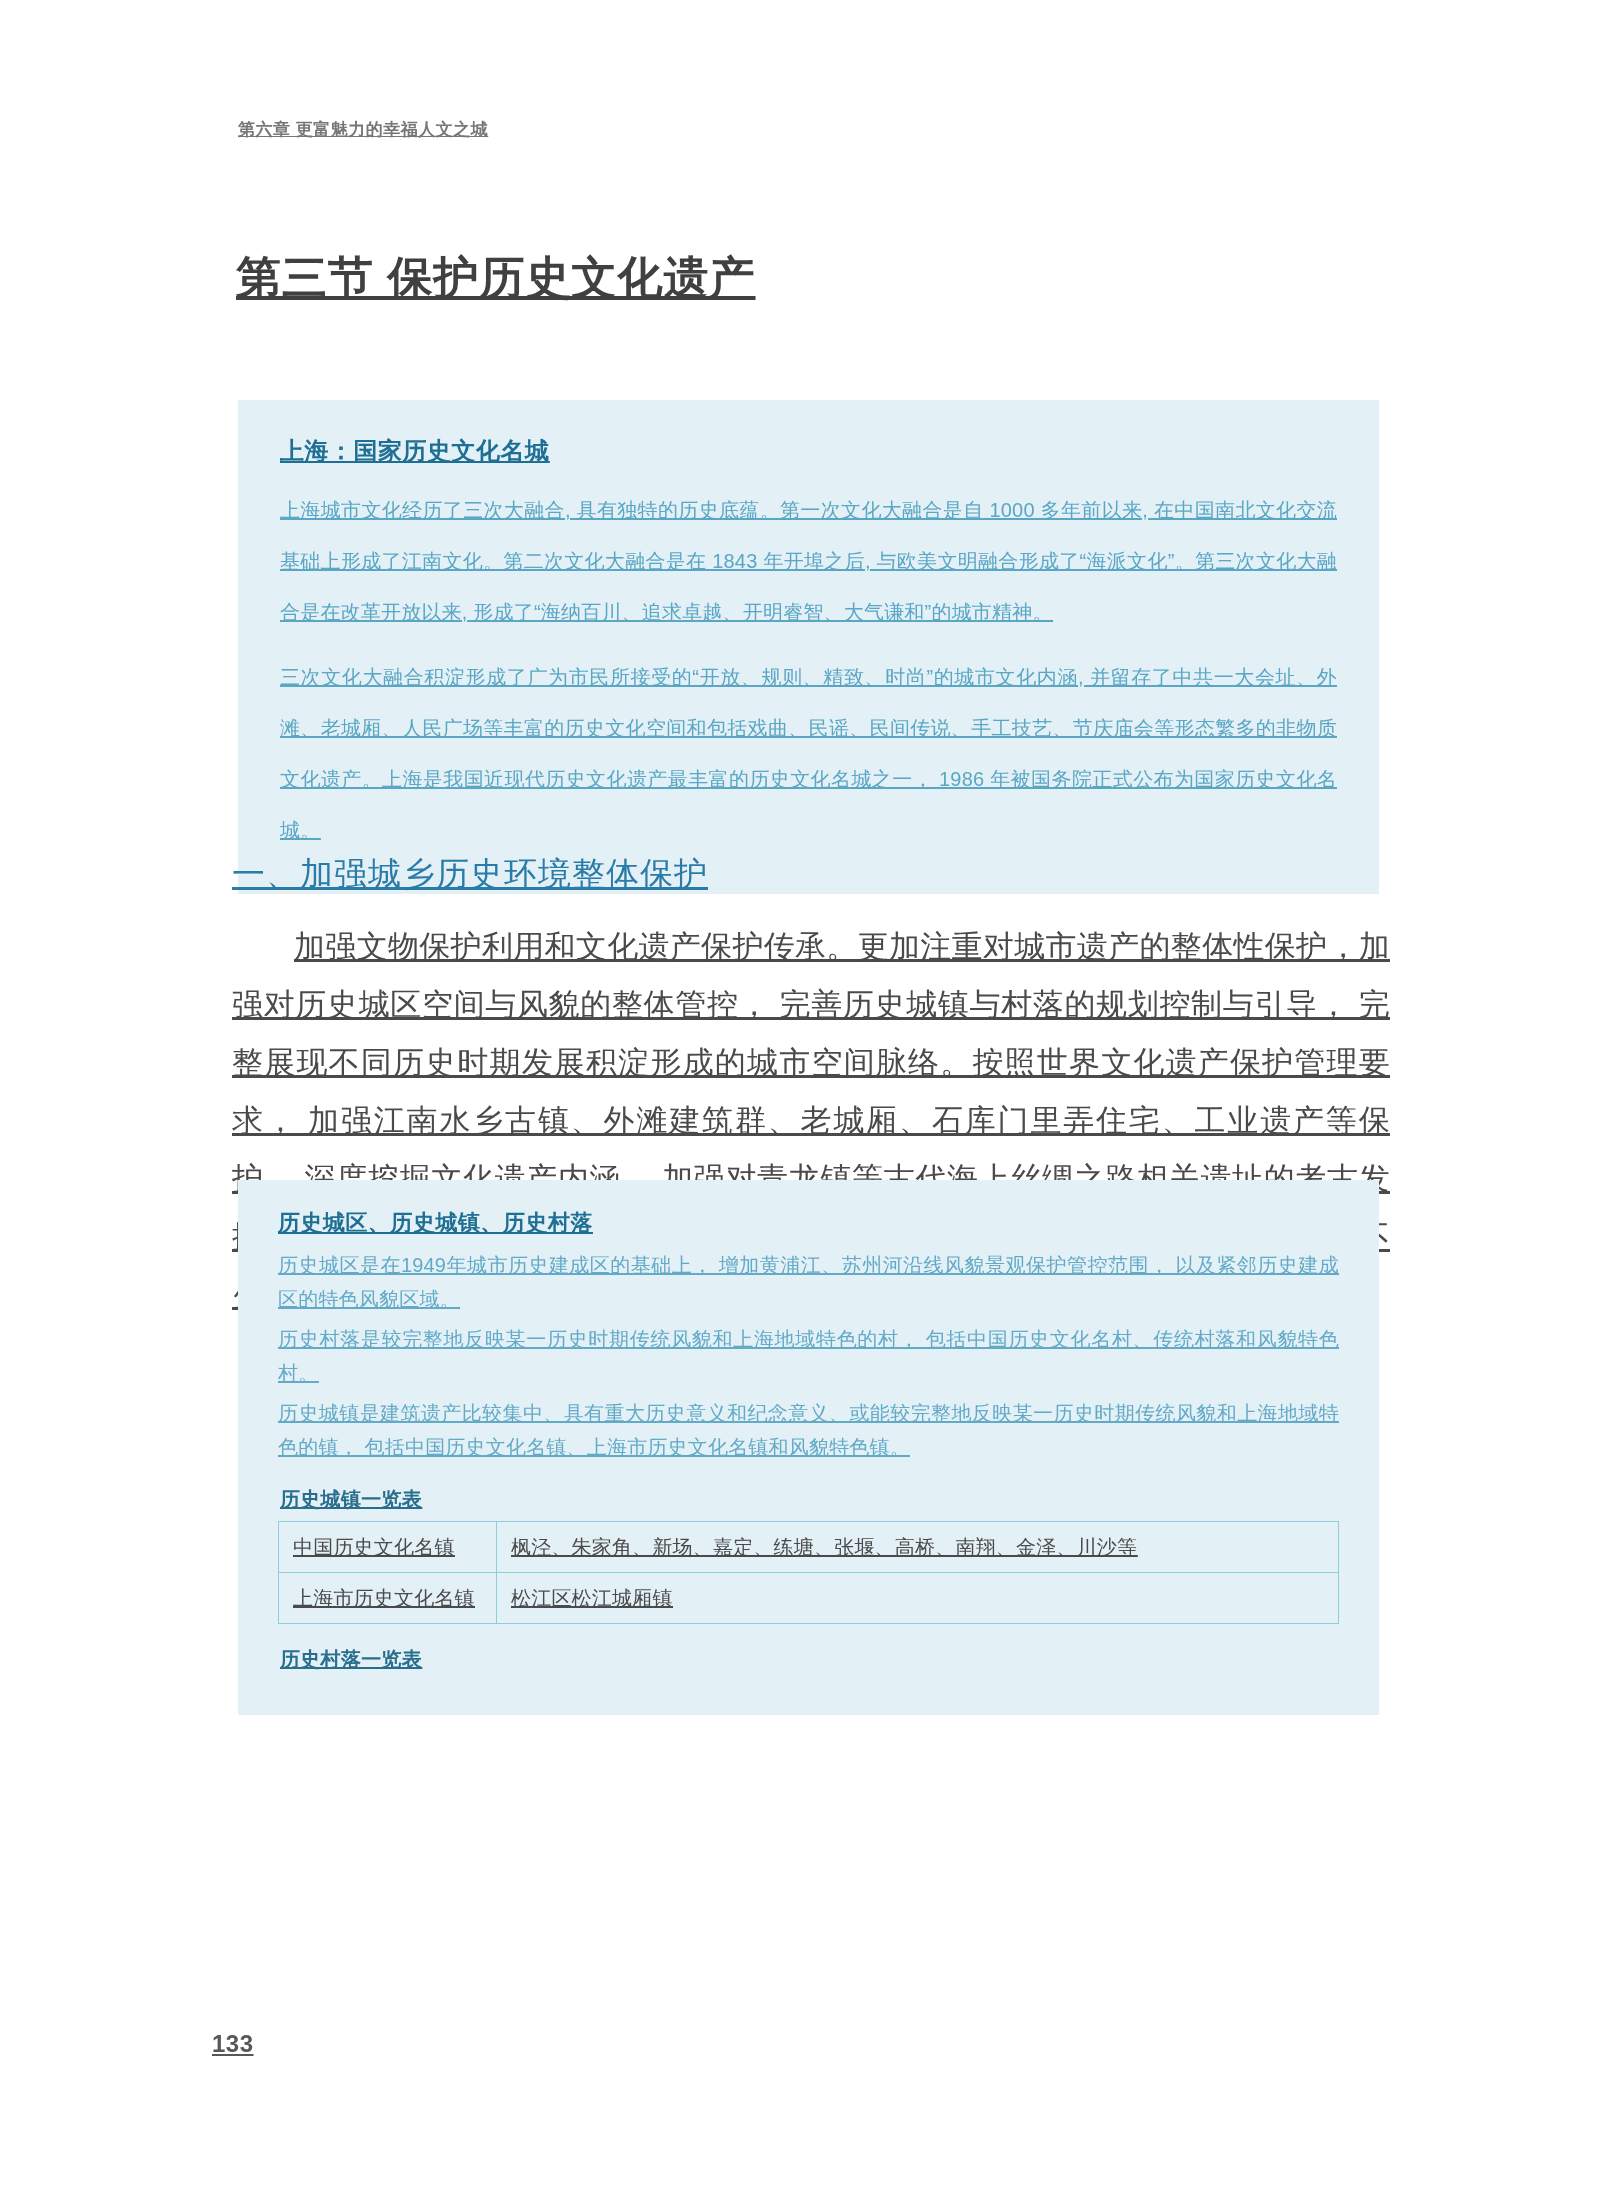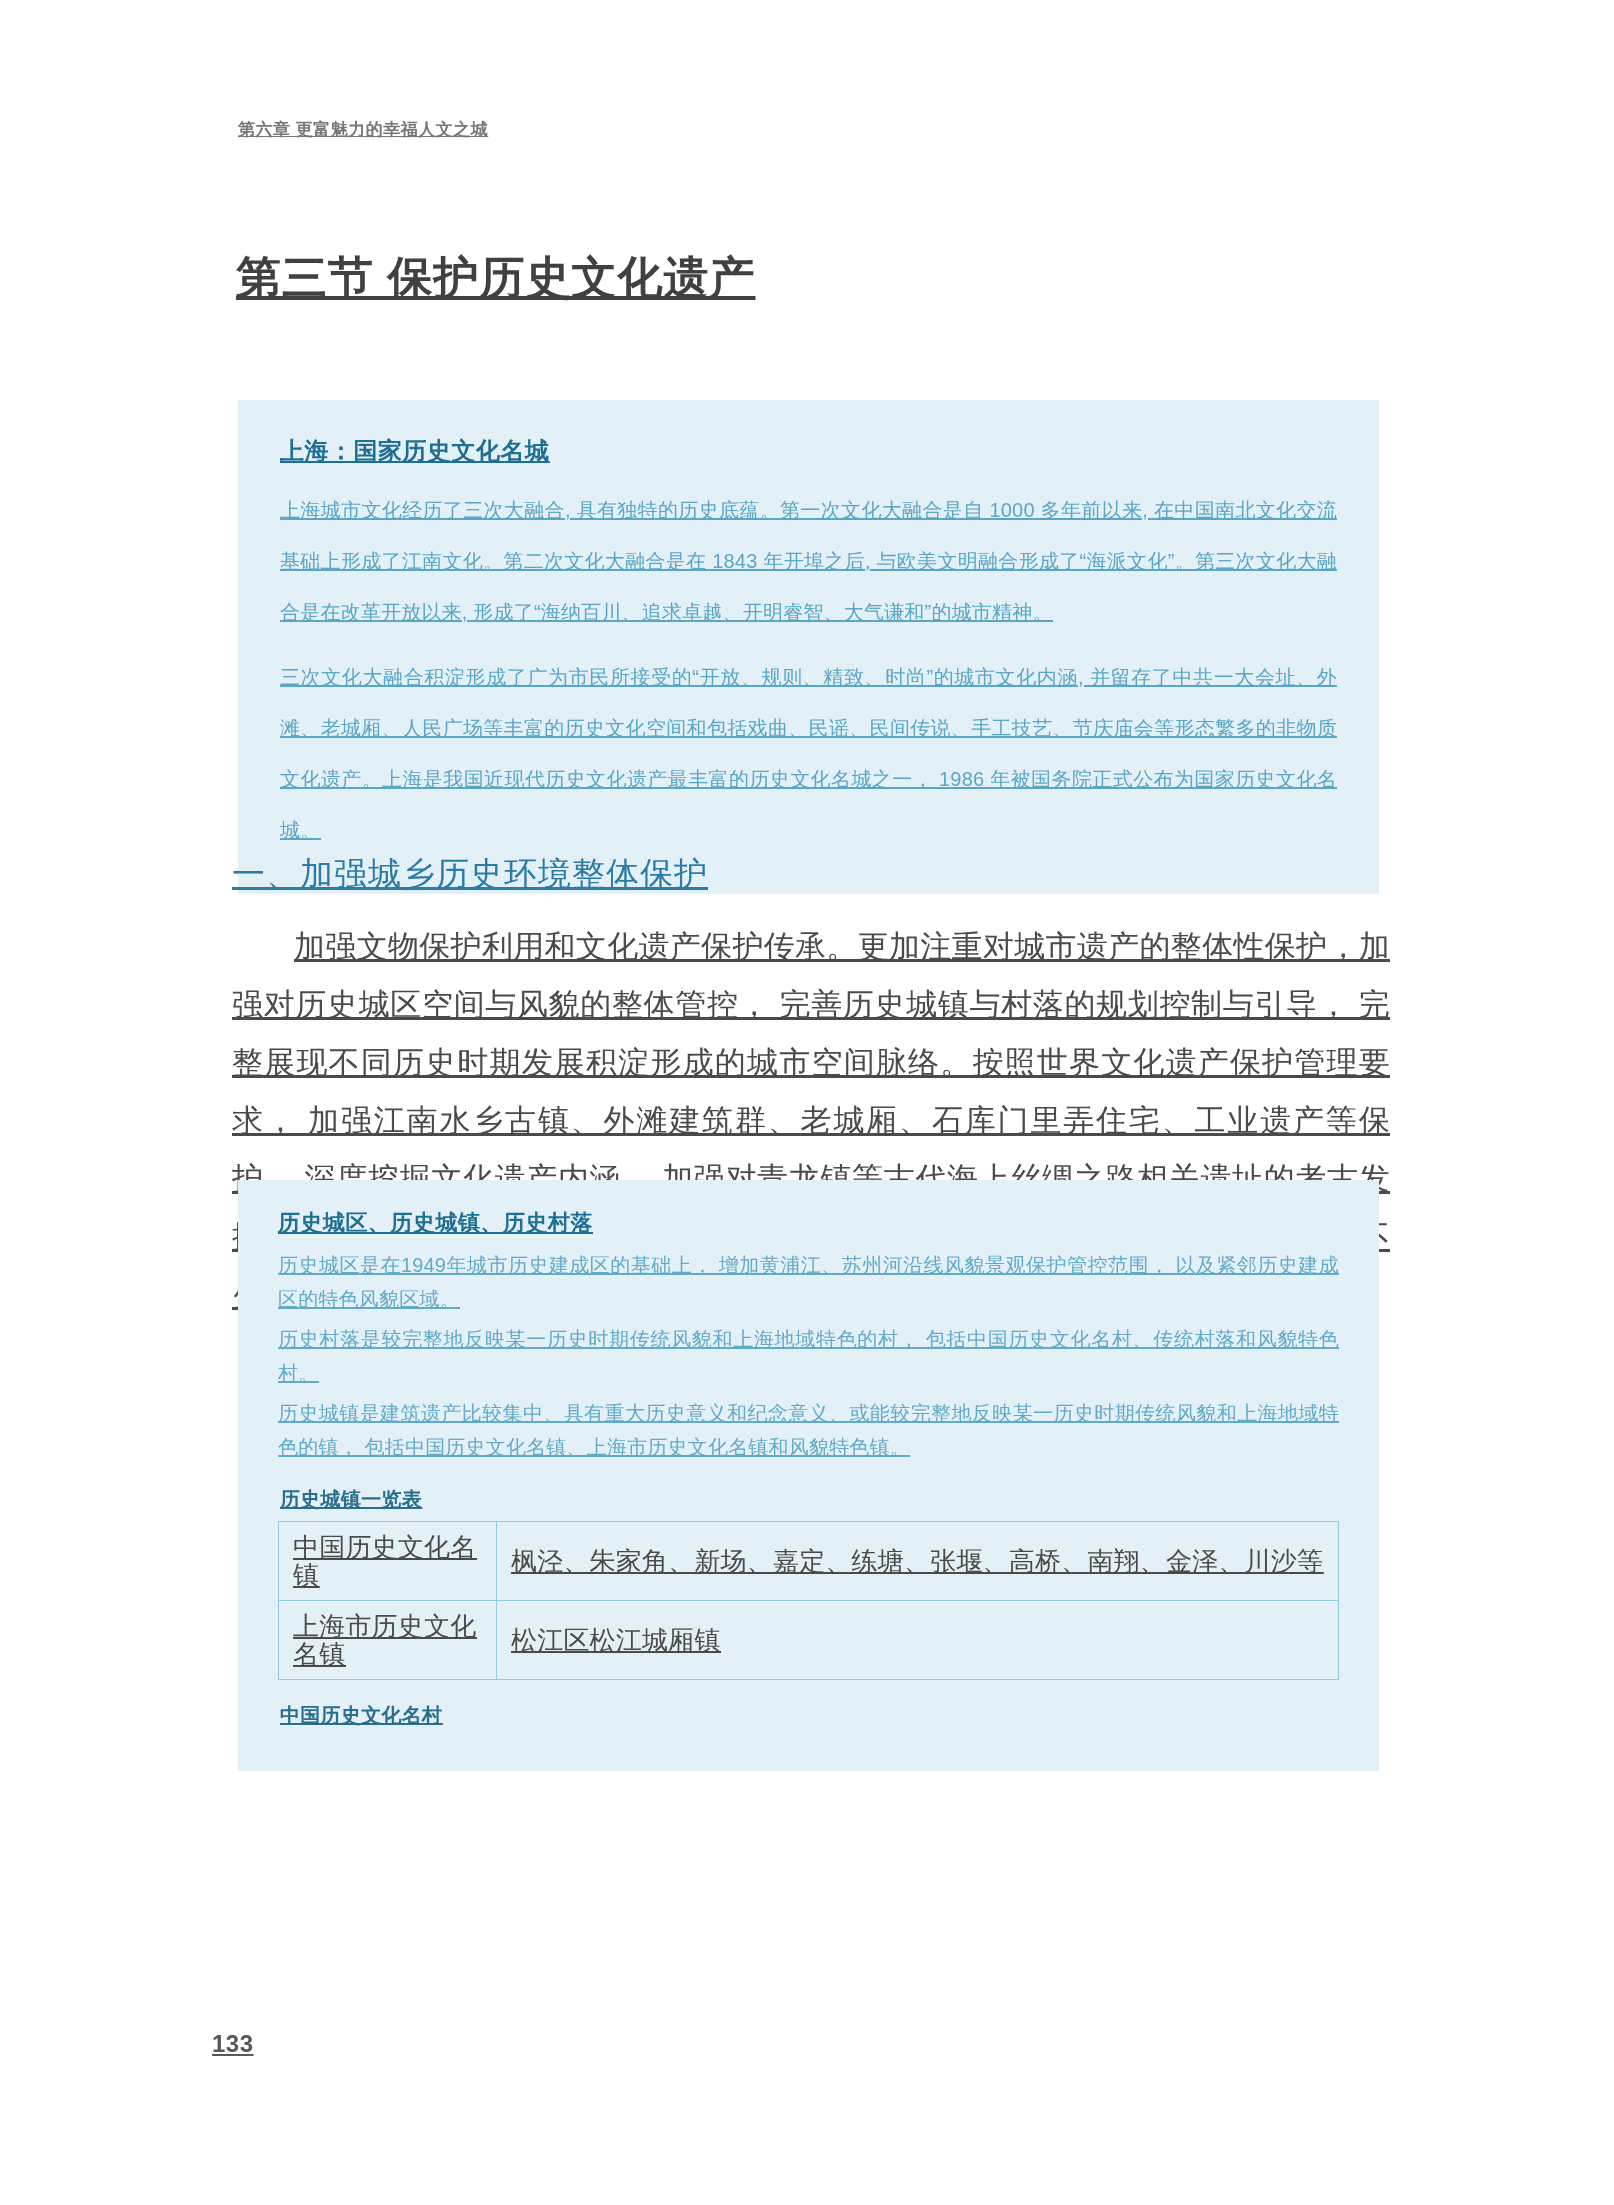--- a/index.html
+++ b/index.html
@@ -130,21 +130,21 @@
   }
   table.data-table {
     width: 100%;
     border-collapse: collapse;
     background: transparent;
     table-layout: fixed;
   }
   table.data-table td {
     border: 1px solid #8fcddd;
     padding: 11px 14px;
-    font-size: 26px;
+    font-size: 20px;
     line-height: 28px;
     color: #4a4a4a;
     vertical-align: middle;
     letter-spacing: 0.2px;
   }
   table.data-table td.label-cell {
     width: 218px;
   }
 
   
@@ -193,19 +193,19 @@
           </tr>
           <tr>
             <td class="label-cell">上海市历史文化名镇</td>
             <td>松江区松江城厢镇</td>
           </tr>
         </tbody>
       </table>
     </div>
 
     <div class="table-block">
-      <div class="table-caption">中国历史文化名村</div>
+      <div class="table-caption">历史村落一览表</div>
     </div>
   </div>
 
   <div class="page-number">133</div>
 
 </div>
 
 </body></html>

